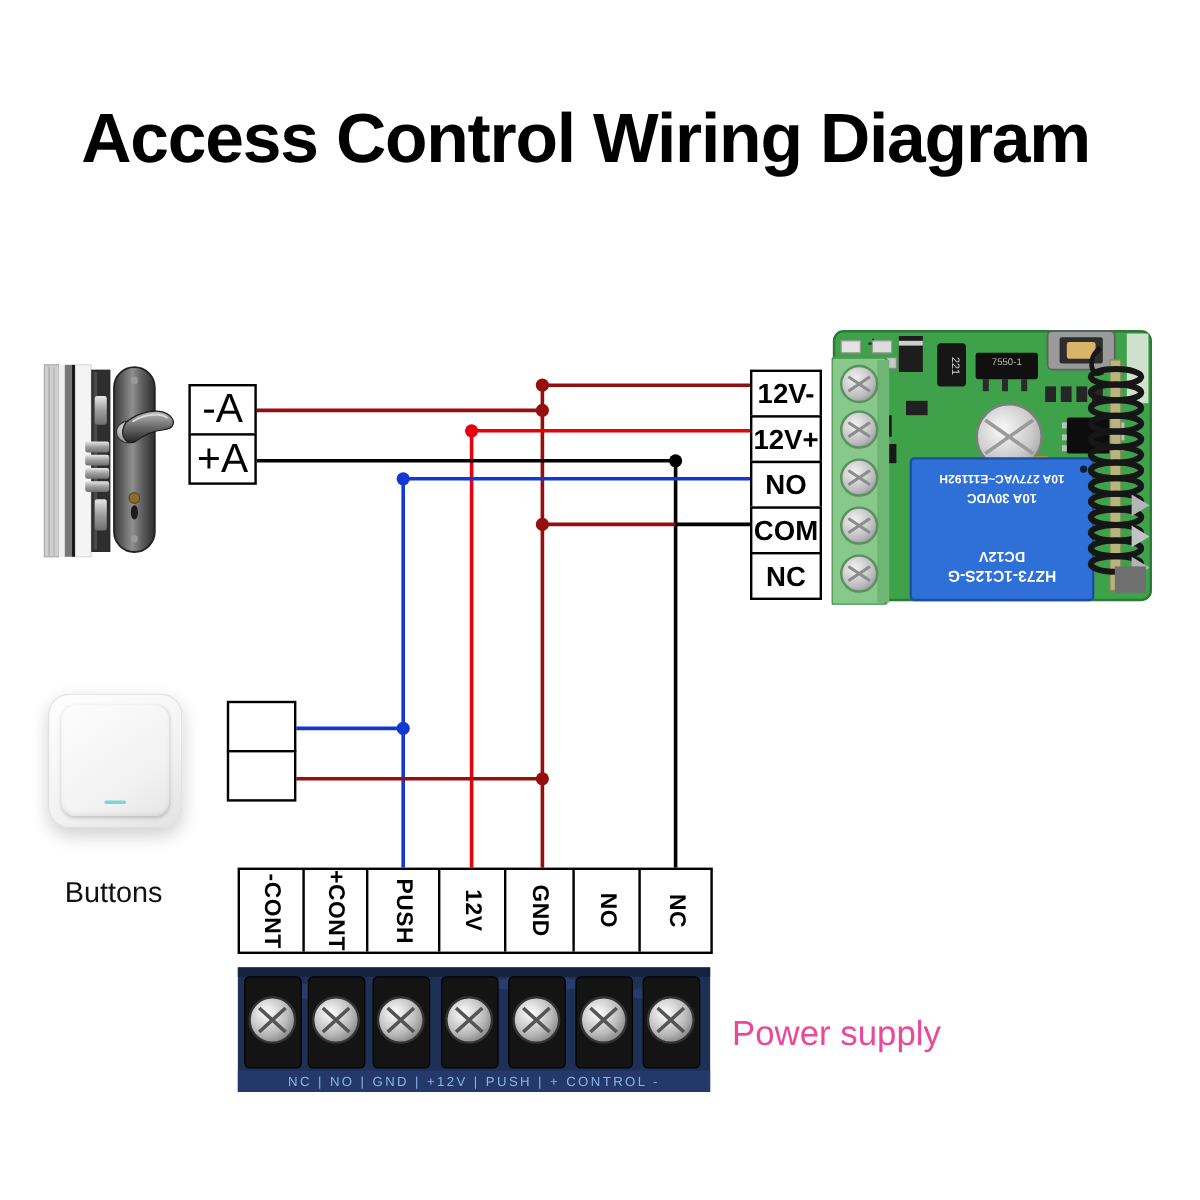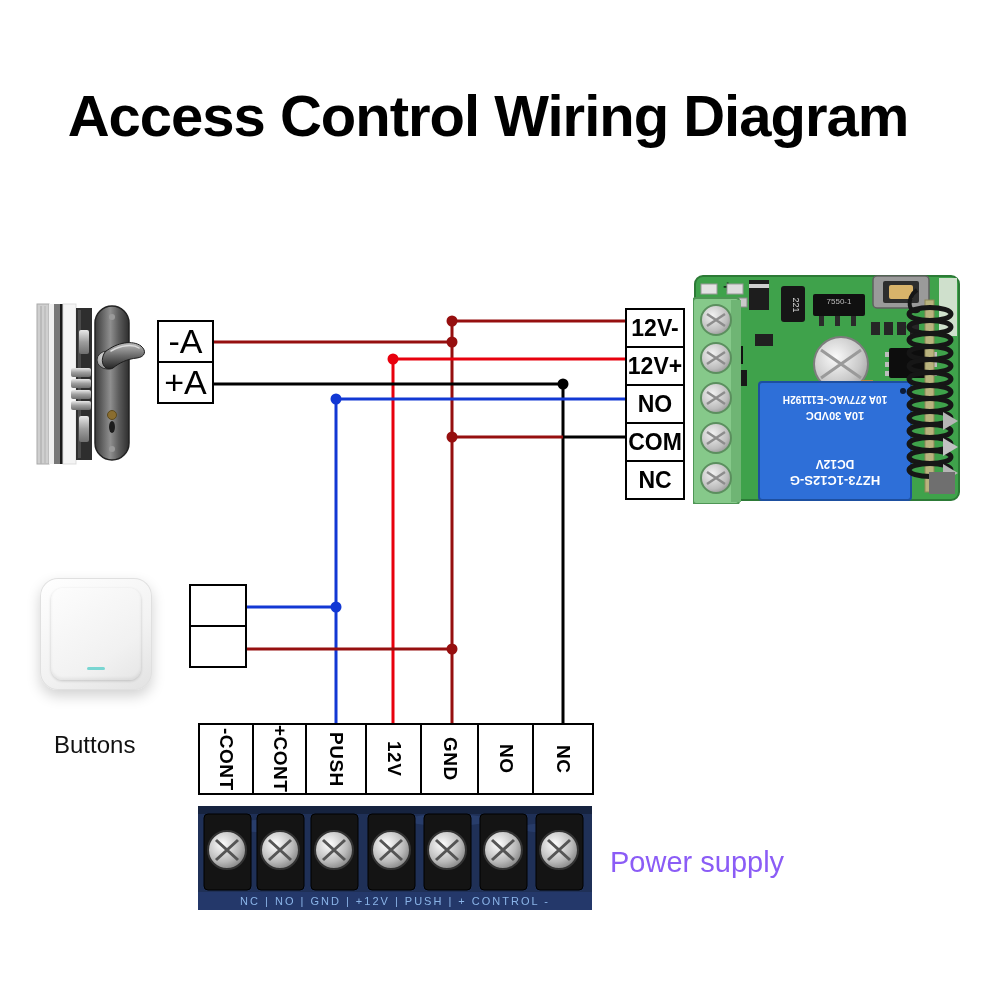--- a/index.html
+++ b/index.html
@@ -6,21 +6,21 @@
   #canvas{position:relative;width:1000px;height:1000px;background:#fff;overflow:hidden;
           font-family:"Liberation Sans",sans-serif;color:#000;}
   .abs{position:absolute;}
   .z1{z-index:1;} .z2{z-index:2;}
 
   .title{left:0;top:82px;width:976px;text-align:center;font-size:58px;font-weight:700;
          letter-spacing:-1px;color:#000;}
 
   .caption{font-size:26px;font-weight:400;color:#111;}
   .caption-sm{font-size:24px;}
-  .caption-lg{font-size:29px;color:#8b5cf6;}
+  .caption-lg{font-size:29px;color:#ec4899;}
 
   .tbox{background:#fff;border:2px solid #000;display:flex;align-items:center;justify-content:center;
         box-sizing:border-box;}
   .ab-box{width:57px;height:43px;font-size:34px;font-weight:400;}
   .relay-term{width:60px;height:40px;font-size:23px;font-weight:700;margin-top:-2px;}
   .btn-box{width:58px;height:43px;margin-top:-2px;}
 
   .strip{left:198px;top:723px;width:396px;height:72px;border:2px solid #000;box-sizing:border-box;
          display:flex;background:#fff;}
   .strip-cell{display:flex;align-items:center;justify-content:center;box-sizing:border-box;

